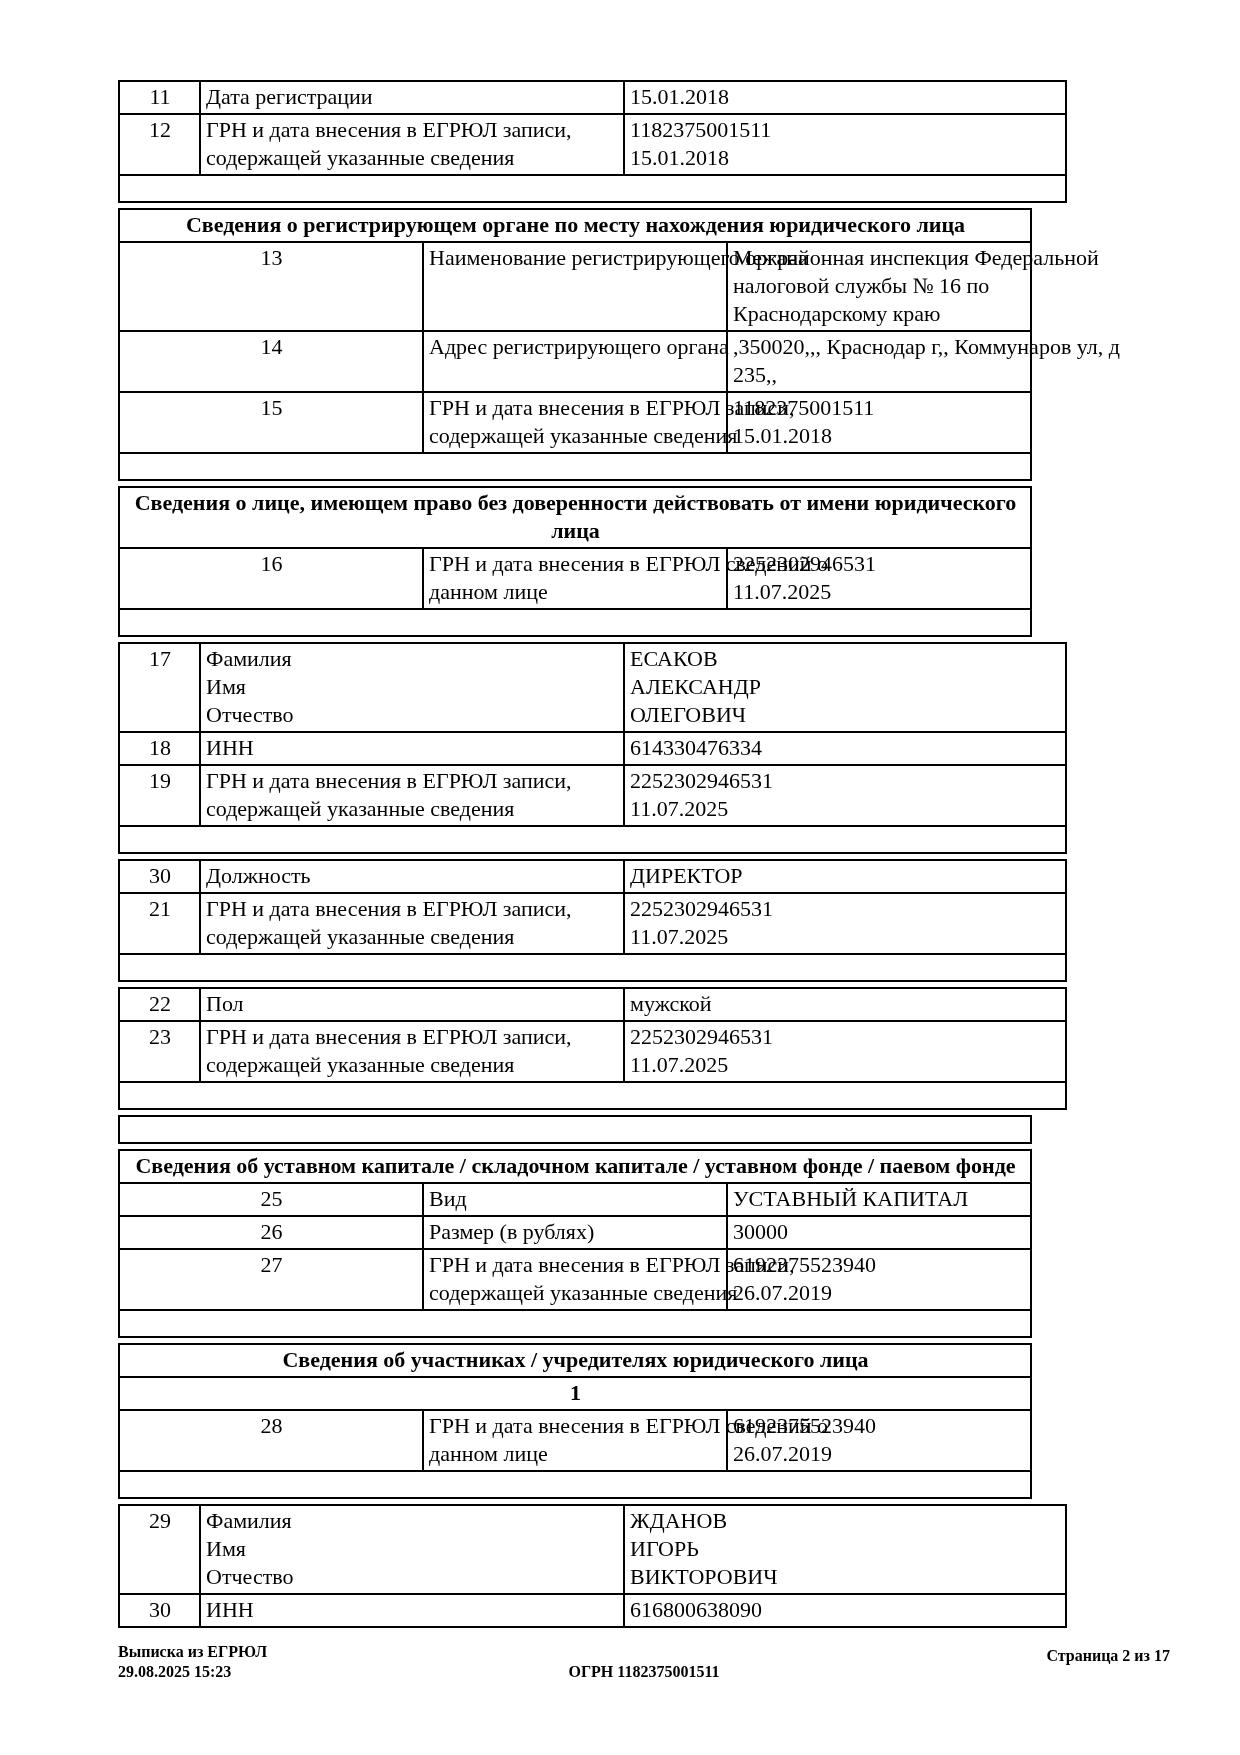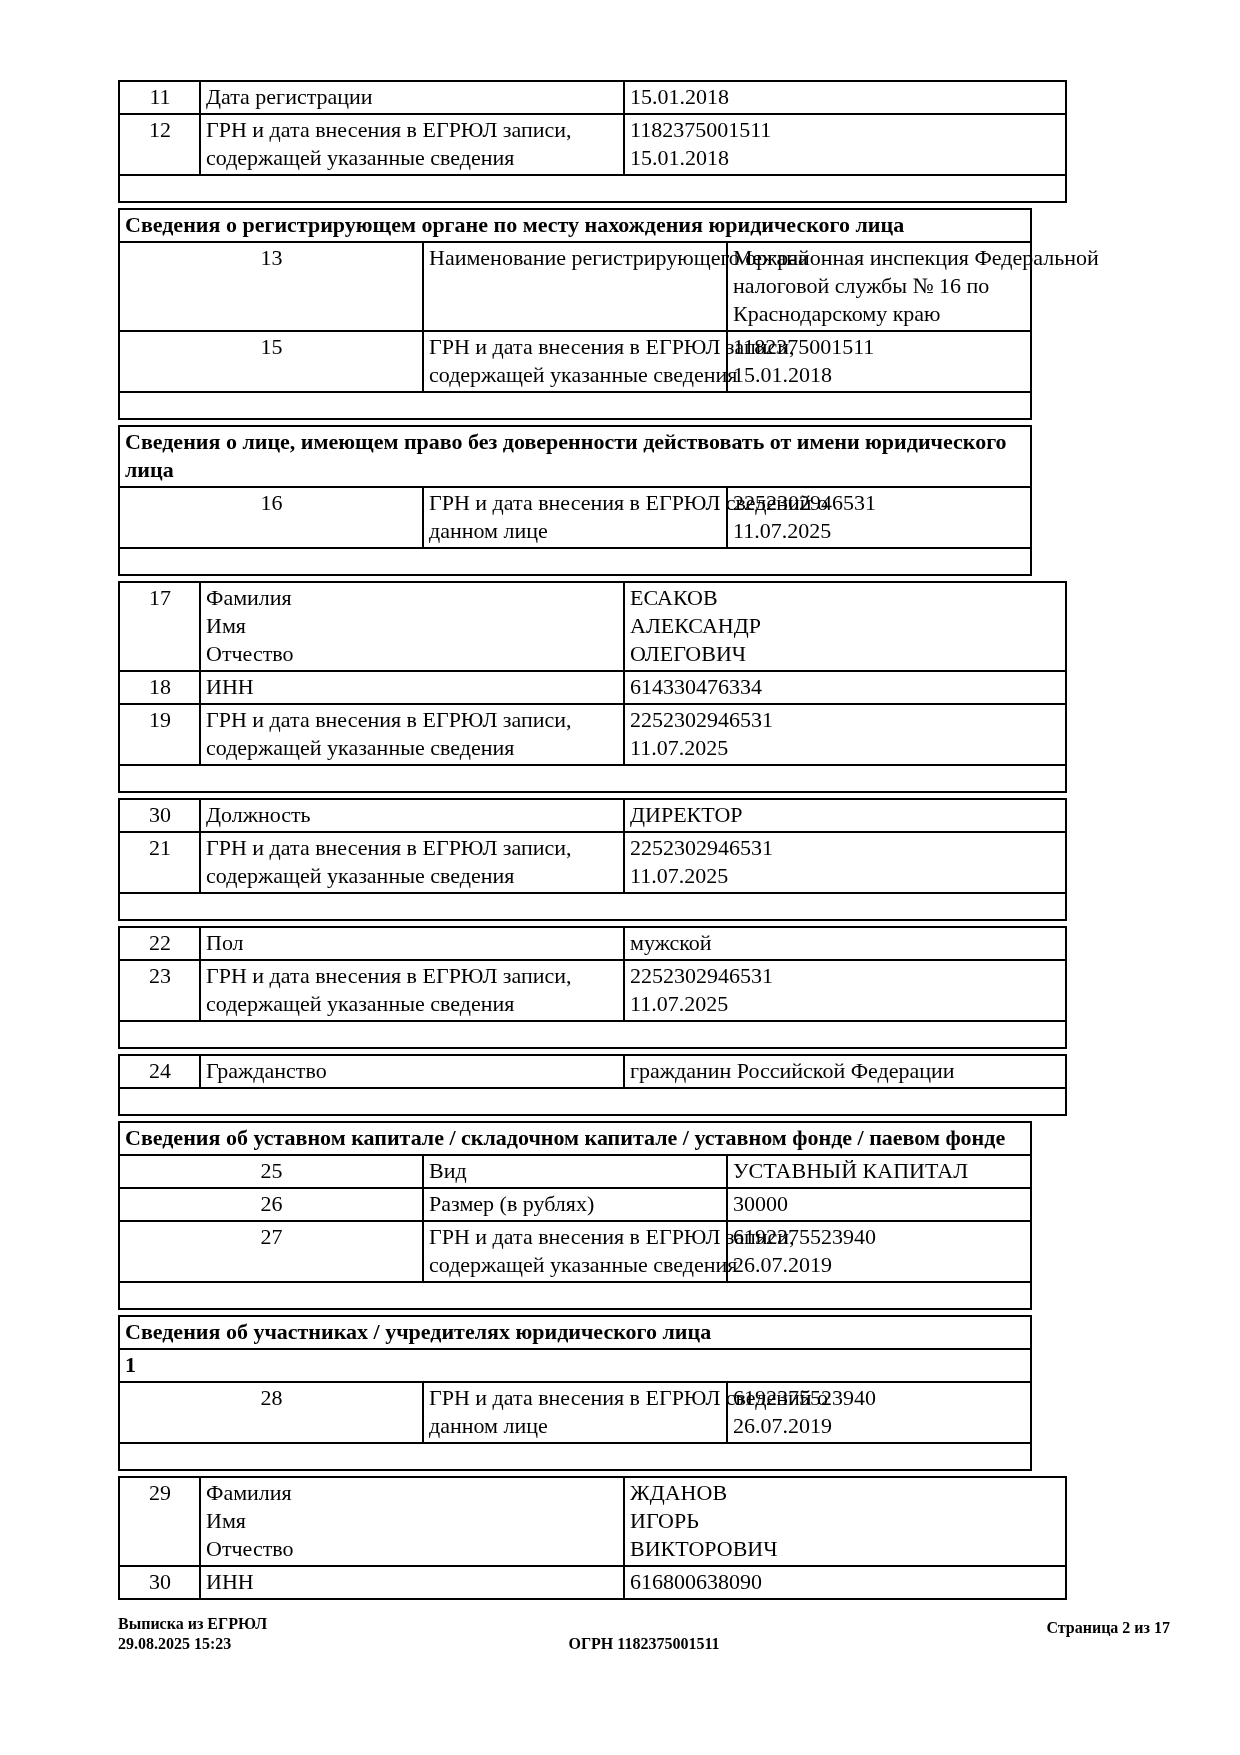--- a/index.html
+++ b/index.html
@@ -31,20 +31,21 @@
     line-height: 28px;
     vertical-align: top;
     padding: 1px 4px 2px 5px;
     overflow: visible;
   }
   td.num   { width: 70px;  text-align: center; padding-left: 2px; padding-right: 2px; }
   td.label { width: 413px; }
   td.value { width: 431px; }
   td.header {
     font-weight: bold;
+    text-align: center;
     padding-left: 2px;
     padding-right: 2px;
   }
   .ln { white-space: nowrap; }
   td.header .ln { white-space: nowrap; }
   tr.spacer td { height: 25px; padding: 0; }
   .footer {
     position: relative;
     width: 1052px;
     margin-top: 14px;
@@ -111,20 +112,30 @@
             <td class="label">
               <div class="ln">Наименование регистрирующего органа</div>
             </td>
             <td class="value">
               <div class="ln">Межрайонная инспекция Федеральной</div>
               <div class="ln">налоговой службы № 16 по</div>
               <div class="ln">Краснодарскому краю</div>
             </td>
           </tr>
           <tr>
+            <td class="num">14</td>
+            <td class="label">
+              <div class="ln">Адрес регистрирующего органа</div>
+            </td>
+            <td class="value">
+              <div class="ln">,350020,,, Краснодар г,, Коммунаров ул, д</div>
+              <div class="ln">235,,</div>
+            </td>
+          </tr>
+          <tr>
             <td class="num">15</td>
             <td class="label">
               <div class="ln">ГРН и дата внесения в ЕГРЮЛ записи,</div>
               <div class="ln">содержащей указанные сведения</div>
             </td>
             <td class="value">
               <div class="ln">1182375001511</div>
               <div class="ln">15.01.2018</div>
             </td>
           </tr>
@@ -246,29 +257,20 @@
               <div class="ln">11.07.2025</div>
             </td>
           </tr>
           <tr class="spacer">
             <td colspan="3"></td>
           </tr>
         </tbody>
       </table>
       <table class="block">
         <tbody>
-          <tr>
-            <td class="num">24</td>
-            <td class="label">
-              <div class="ln">Гражданство</div>
-            </td>
-            <td class="value">
-              <div class="ln">гражданин Российской Федерации</div>
-            </td>
-          </tr>
           <tr class="spacer">
             <td colspan="3"></td>
           </tr>
         </tbody>
       </table>
       <table class="block">
         <tbody>
           <tr>
             <td class="header" colspan="3">
               <div class="ln">Сведения об уставном капитале / складочном капитале / уставном фонде / паевом фонде</div>

